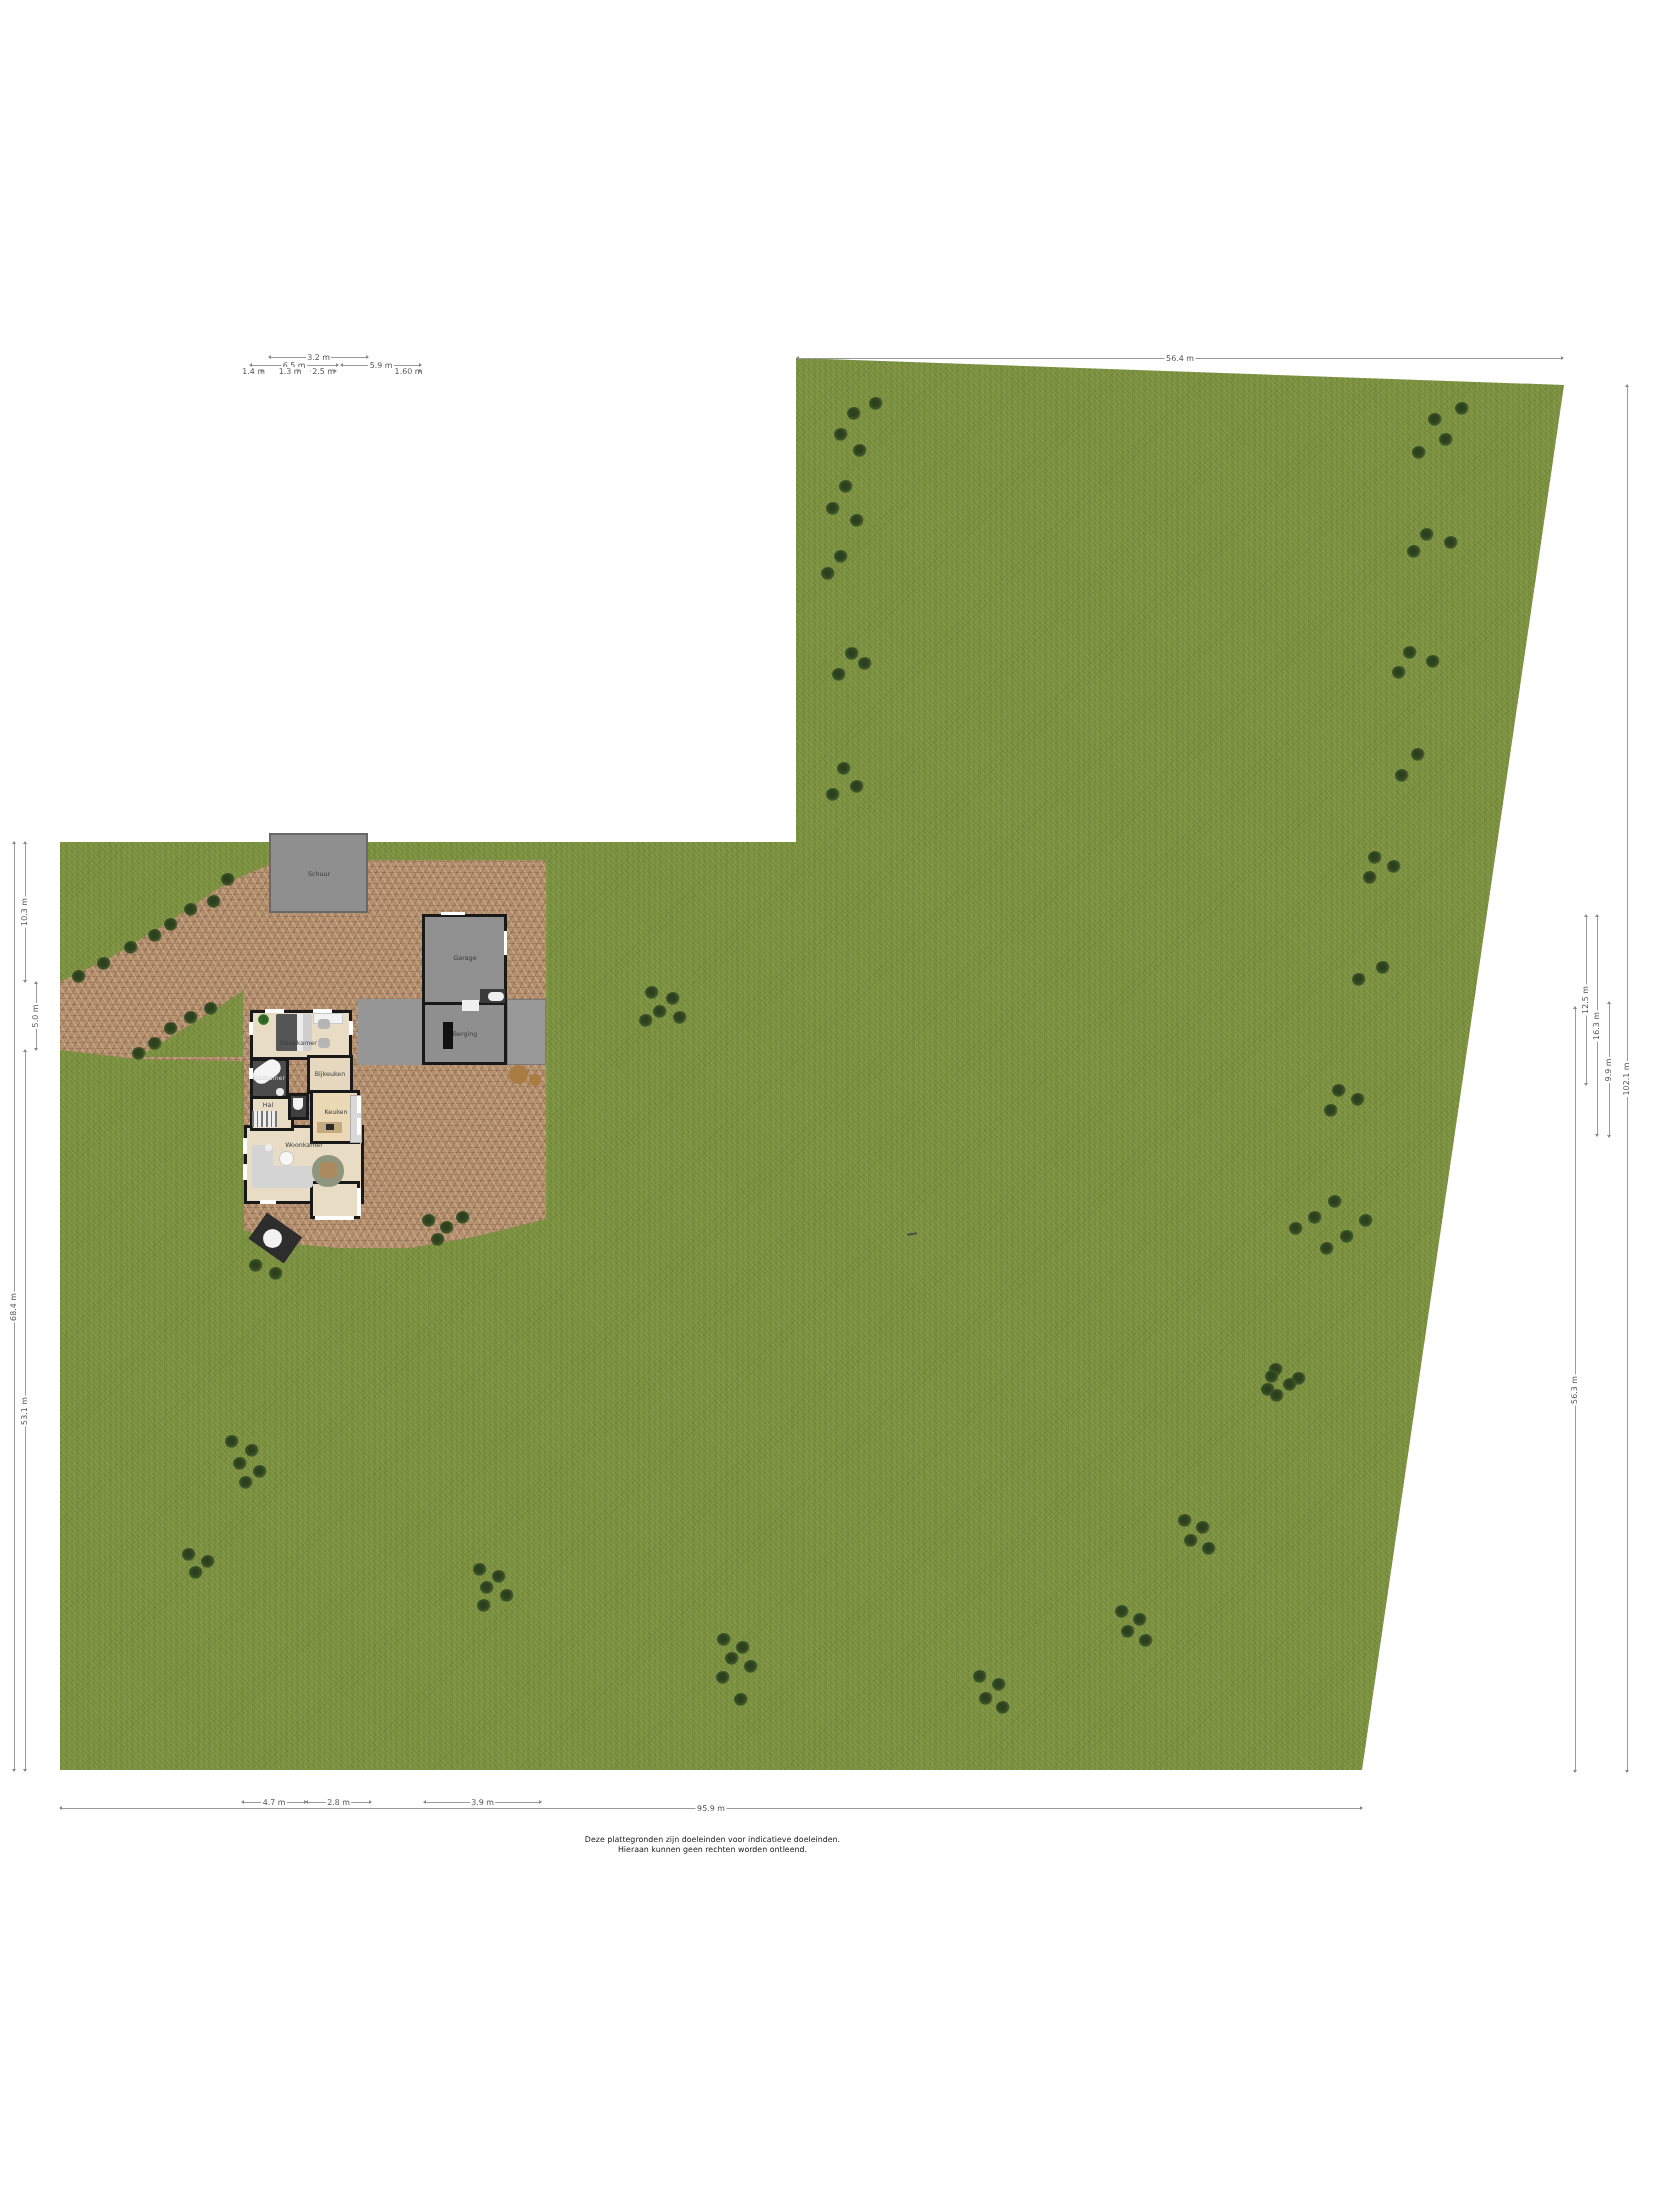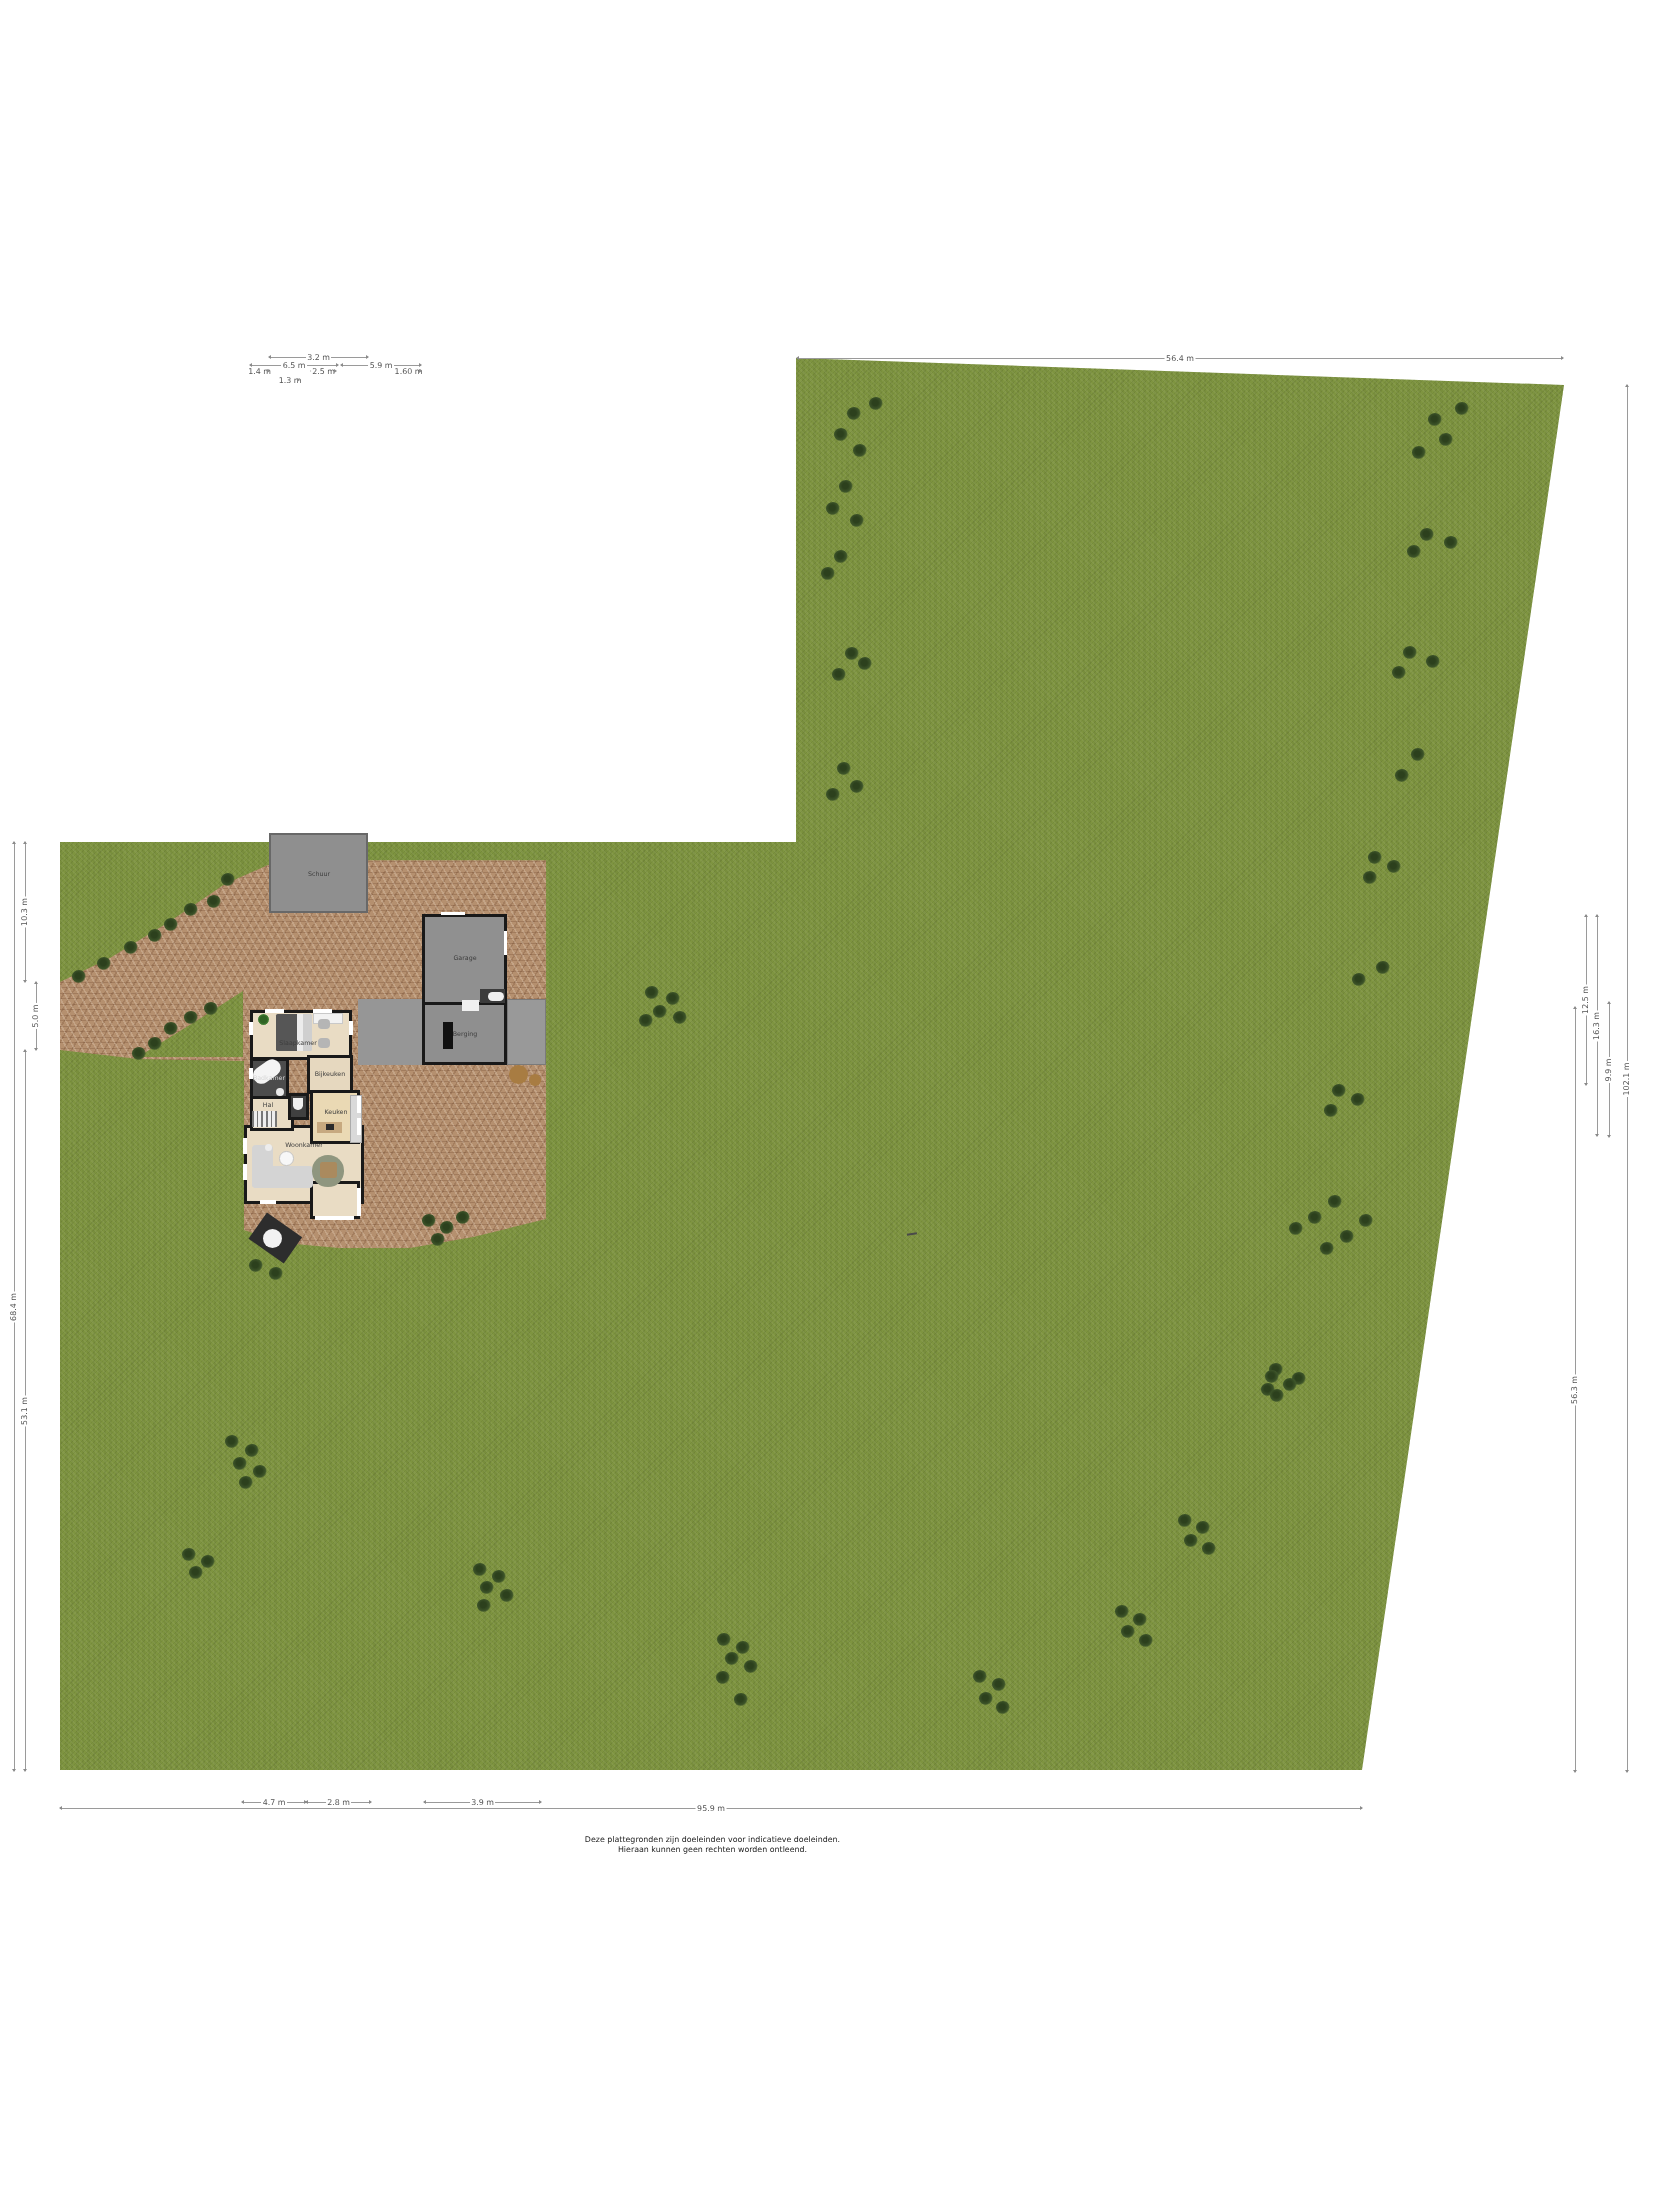--- a/index.html
+++ b/index.html
@@ -240,24 +240,24 @@
   <div id="dim-layer">
       <div class="dim h" style="left: 269px; top: 357px; width: 99px;">
         <span class="dim-label">3.2 m</span>
       </div>
       <div class="dim h" style="left: 250px; top: 365px; width: 88px;">
         <span class="dim-label">6.5 m</span>
       </div>
       <div class="dim h" style="left: 341px; top: 365px; width: 80px;">
         <span class="dim-label">5.9 m</span>
       </div>
-      <div class="dim h" style="left: 250px; top: 371px; width: 19px;">
+      <div class="dim h" style="left: 244px; top: 371px; width: 19px;">
         <span class="dim-label">1.4 m</span>
       </div>
-      <div class="dim h" style="left: 281px; top: 380px; width: 18px;">
+      <div class="dim h" style="left: 281px; top: 371px; width: 18px;">
         <span class="dim-label">1.3 m</span>
       </div>
       <div class="dim h" style="left: 311px; top: 371px; width: 25px;">
         <span class="dim-label">2.5 m</span>
       </div>
       <div class="dim h" style="left: 396px; top: 371px; width: 25px;">
         <span class="dim-label">1.60 m</span>
       </div>
       <div class="dim h" style="left: 797px; top: 358px; width: 766px;">
         <span class="dim-label">56.4 m</span>

